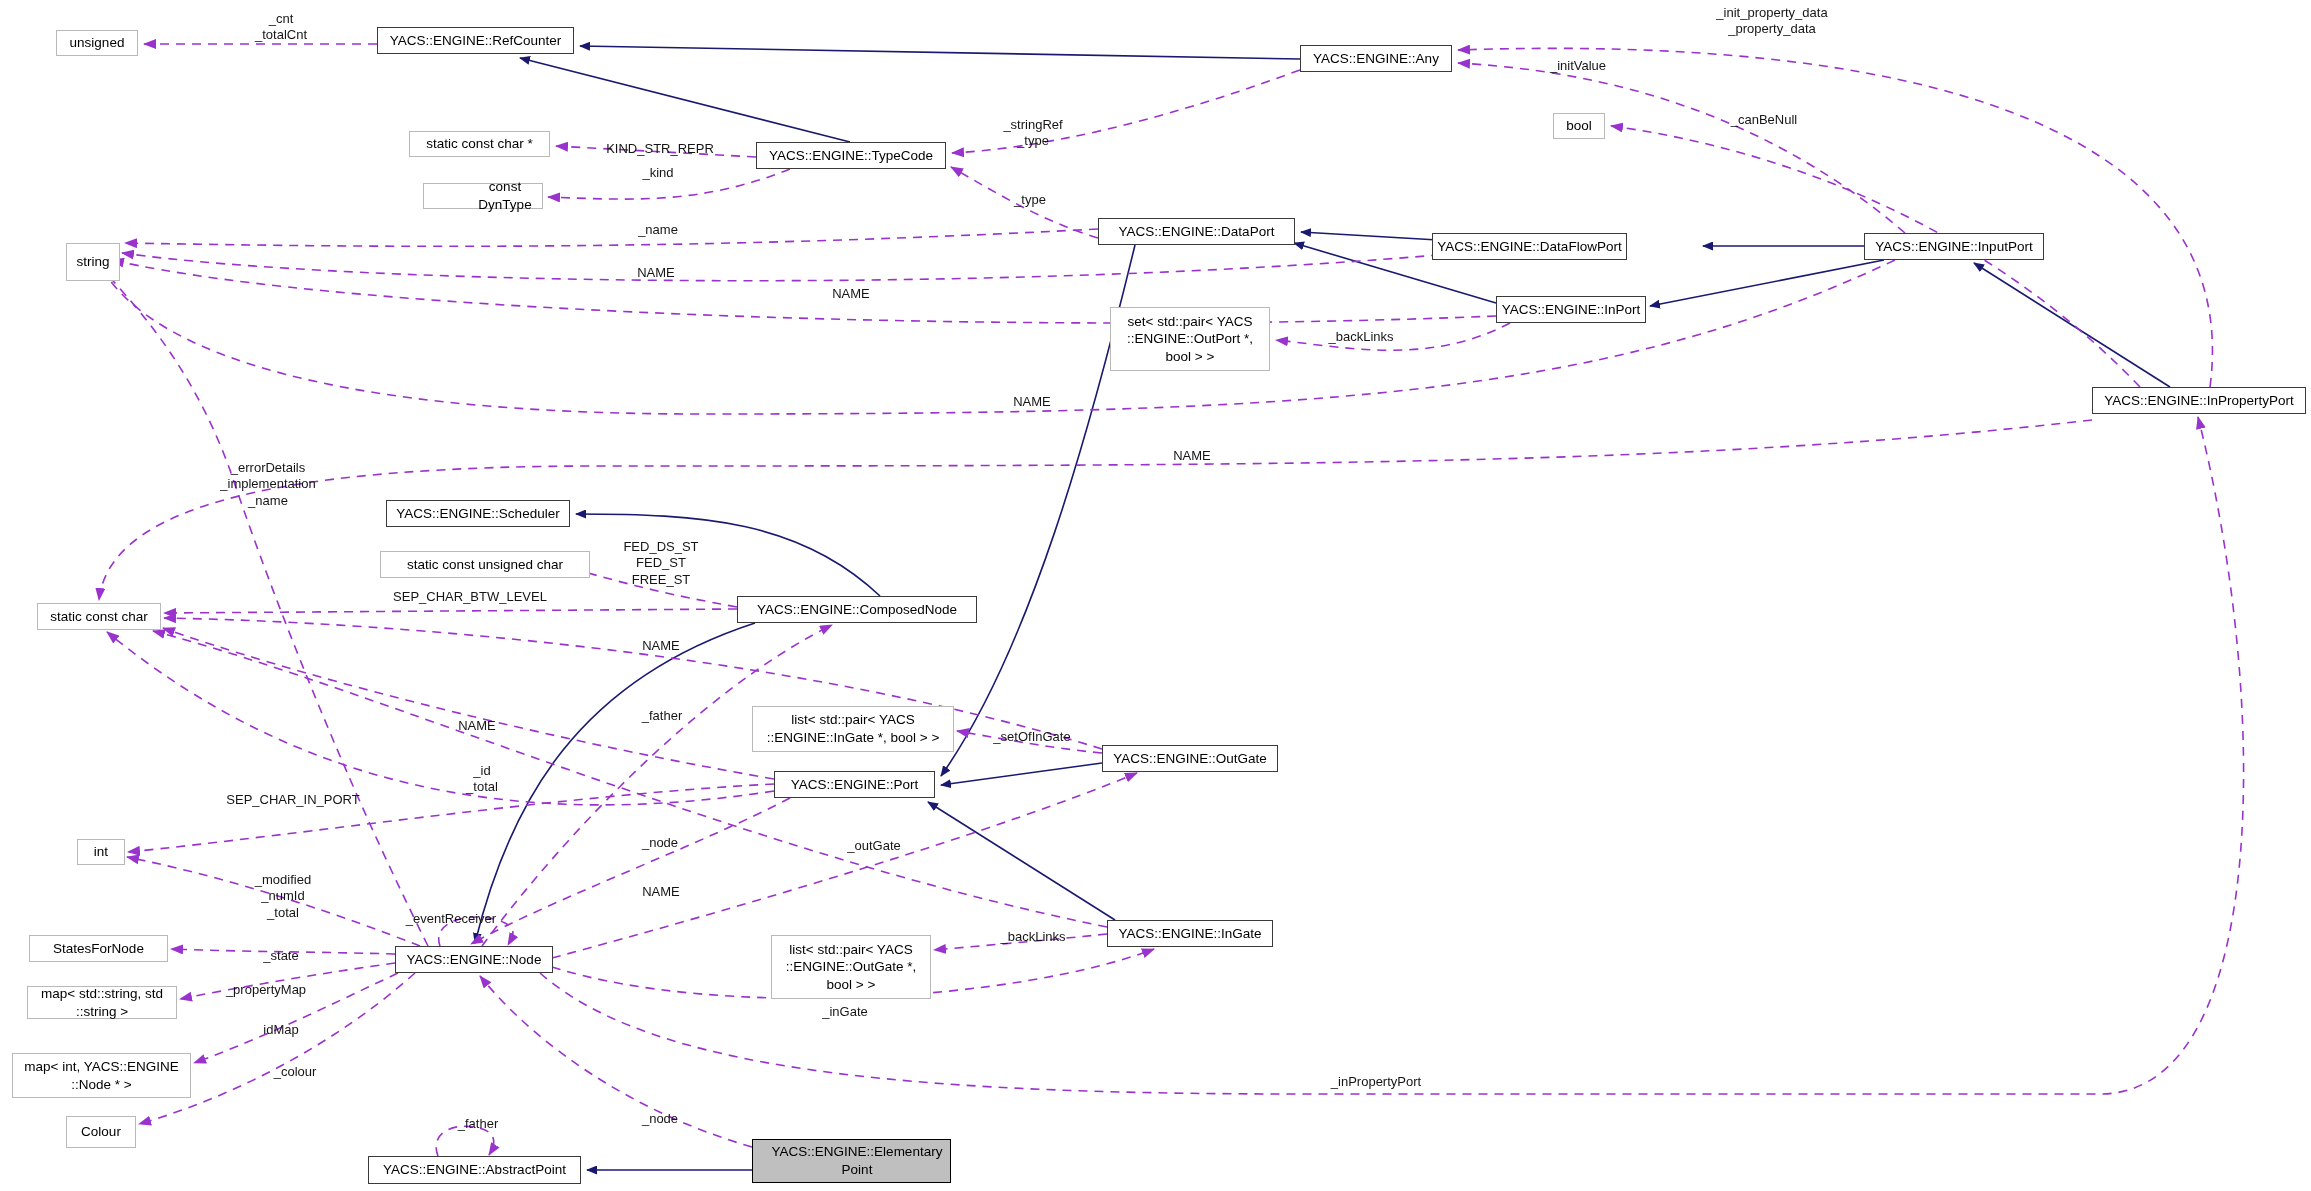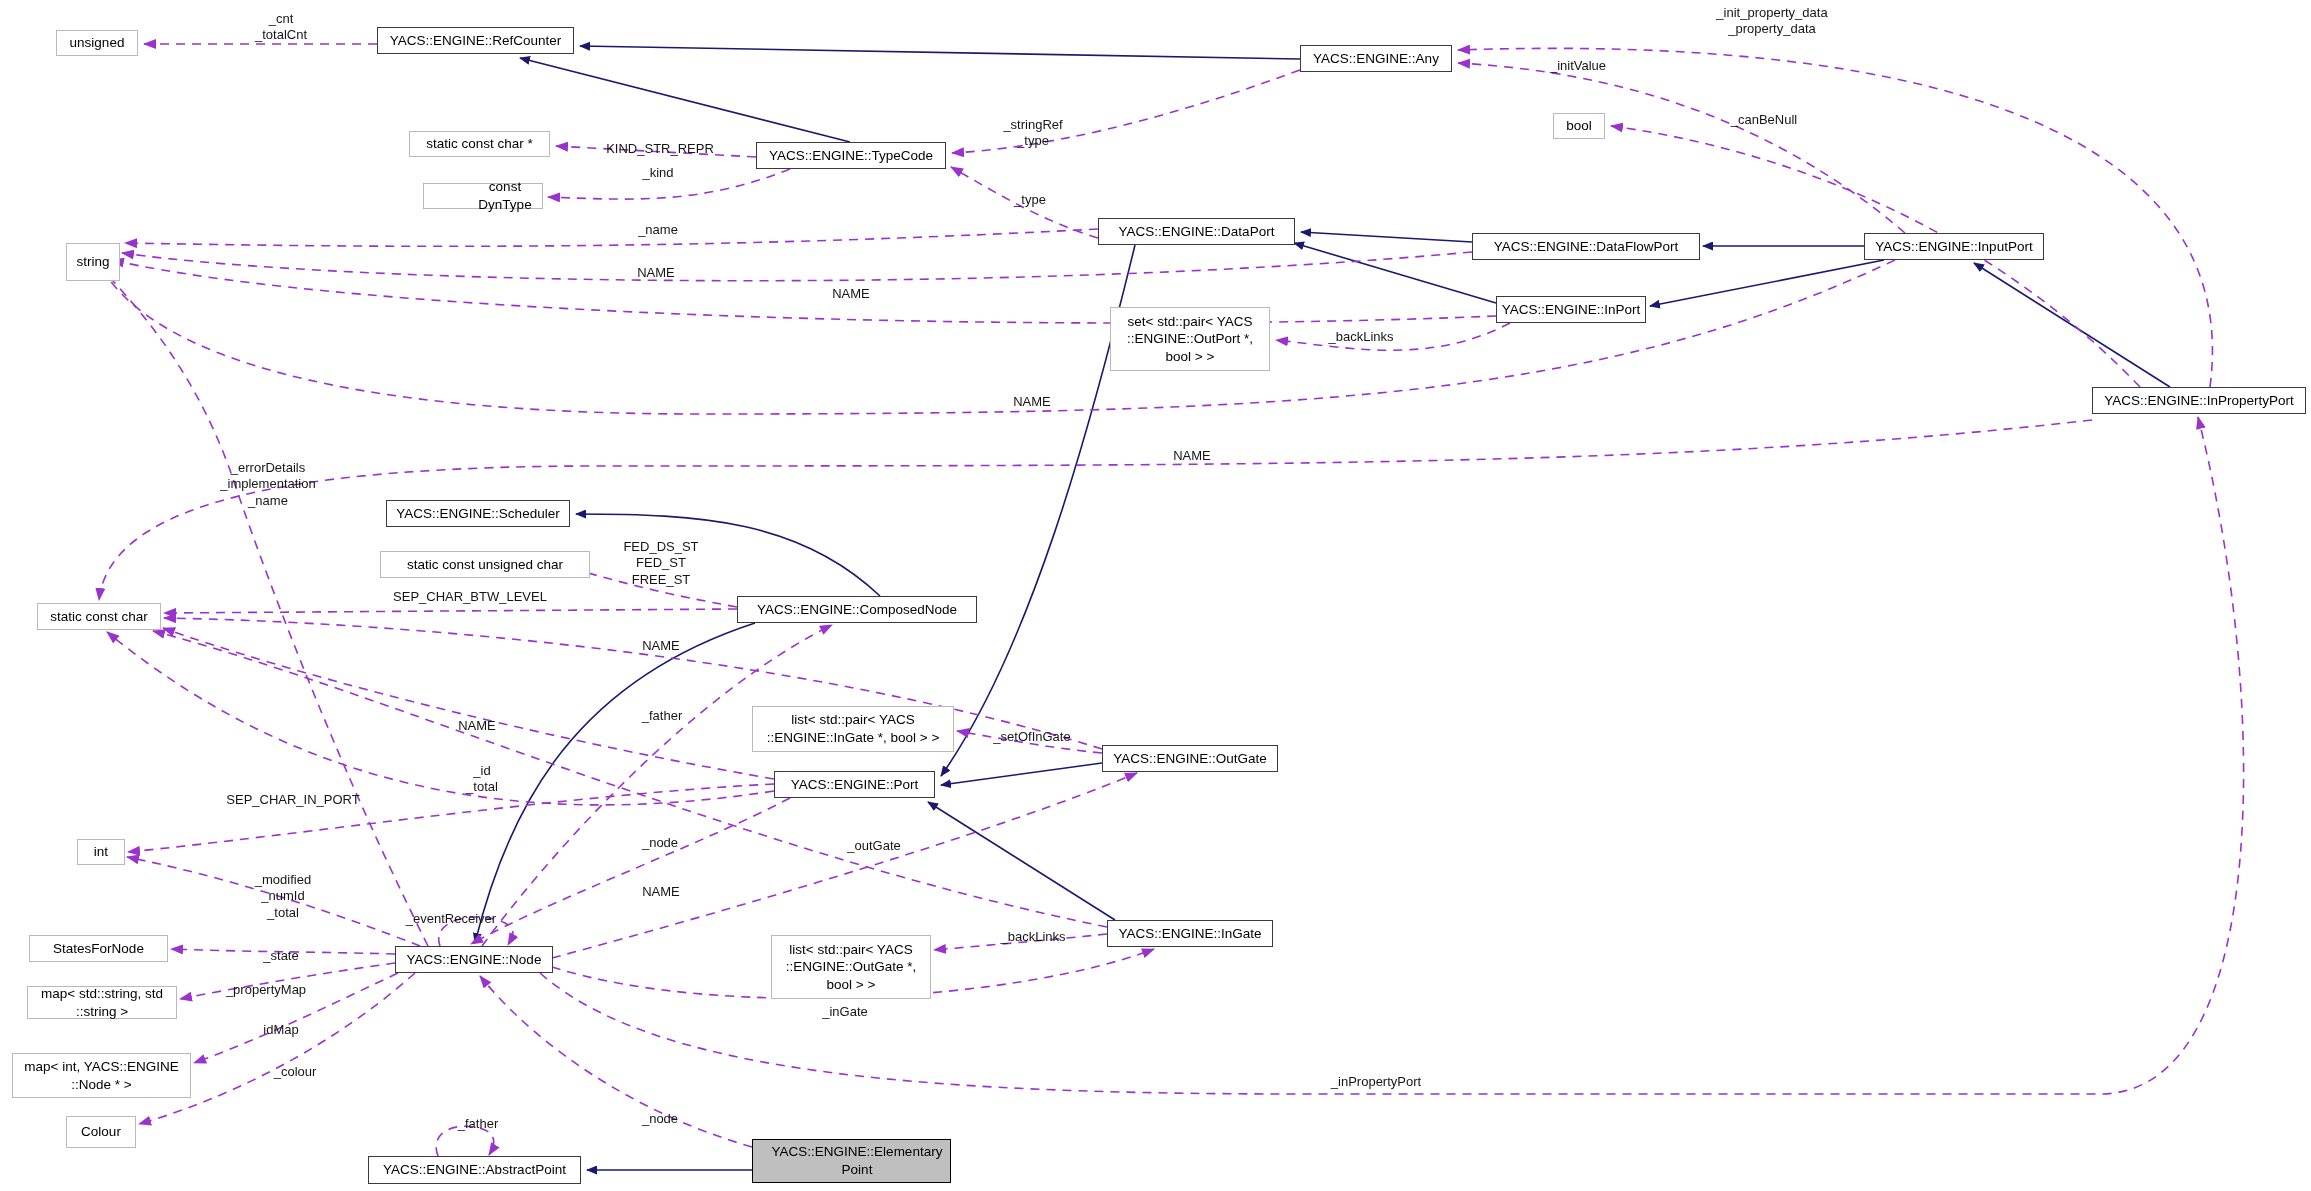--- a/index.html
+++ b/index.html
@@ -83,21 +83,21 @@
   <div id="nodes">
       <div class="box plain" style="left: 56px; top: 30px; width: 82px; height: 26px;">unsigned</div>
       <div class="box class" style="left: 377px; top: 27px; width: 197px; height: 27px;">YACS::ENGINE::RefCounter</div>
       <div class="box class" style="left: 1300px; top: 45px; width: 152px; height: 27px;">YACS::ENGINE::Any</div>
       <div class="box plain" style="left: 1553px; top: 113px; width: 52px; height: 26px;">bool</div>
       <div class="box plain" style="left: 409px; top: 131px; width: 141px; height: 26px;">static const char *</div>
       <div class="box class" style="left: 756px; top: 142px; width: 190px; height: 27px;">YACS::ENGINE::TypeCode</div>
       <div class="box plain" style="left: 423px; top: 183px; width: 120px; height: 26px; padding-left: 48px;">const DynType</div>
       <div class="box plain" style="left: 66px; top: 232px; width: 54px; height: 38px; margin-top: 11px;">string</div>
       <div class="box class" style="left: 1098px; top: 218px; width: 197px; height: 27px;">YACS::ENGINE::DataPort</div>
-      <div class="box class" style="left: 1472px; top: 233px; width: 228px; height: 27px;">YACS::ENGINE::DataFlowPort</div>
+      <div class="box class" style="left: 1432px; top: 233px; width: 195px; height: 27px;">YACS::ENGINE::DataFlowPort</div>
       <div class="box class" style="left: 1864px; top: 233px; width: 180px; height: 27px;">YACS::ENGINE::InputPort</div>
       <div class="box class" style="left: 1496px; top: 296px; width: 150px; height: 27px;">YACS::ENGINE::InPort</div>
       <div class="box plain" style="left: 1110px; top: 307px; width: 160px; height: 64px;">set&lt; std::pair&lt; YACS
 ::ENGINE::OutPort *,
 bool &gt; &gt;</div>
       <div class="box class" style="left: 2092px; top: 387px; width: 214px; height: 27px;">YACS::ENGINE::InPropertyPort</div>
       <div class="box class" style="left: 386px; top: 500px; width: 184px; height: 27px;">YACS::ENGINE::Scheduler</div>
       <div class="box plain" style="left: 380px; top: 551px; width: 210px; height: 27px;">static const unsigned char</div>
       <div class="box class" style="left: 737px; top: 596px; width: 240px; height: 27px;">YACS::ENGINE::ComposedNode</div>
       <div class="box plain" style="left: 37px; top: 603px; width: 124px; height: 27px;">static const char</div>

